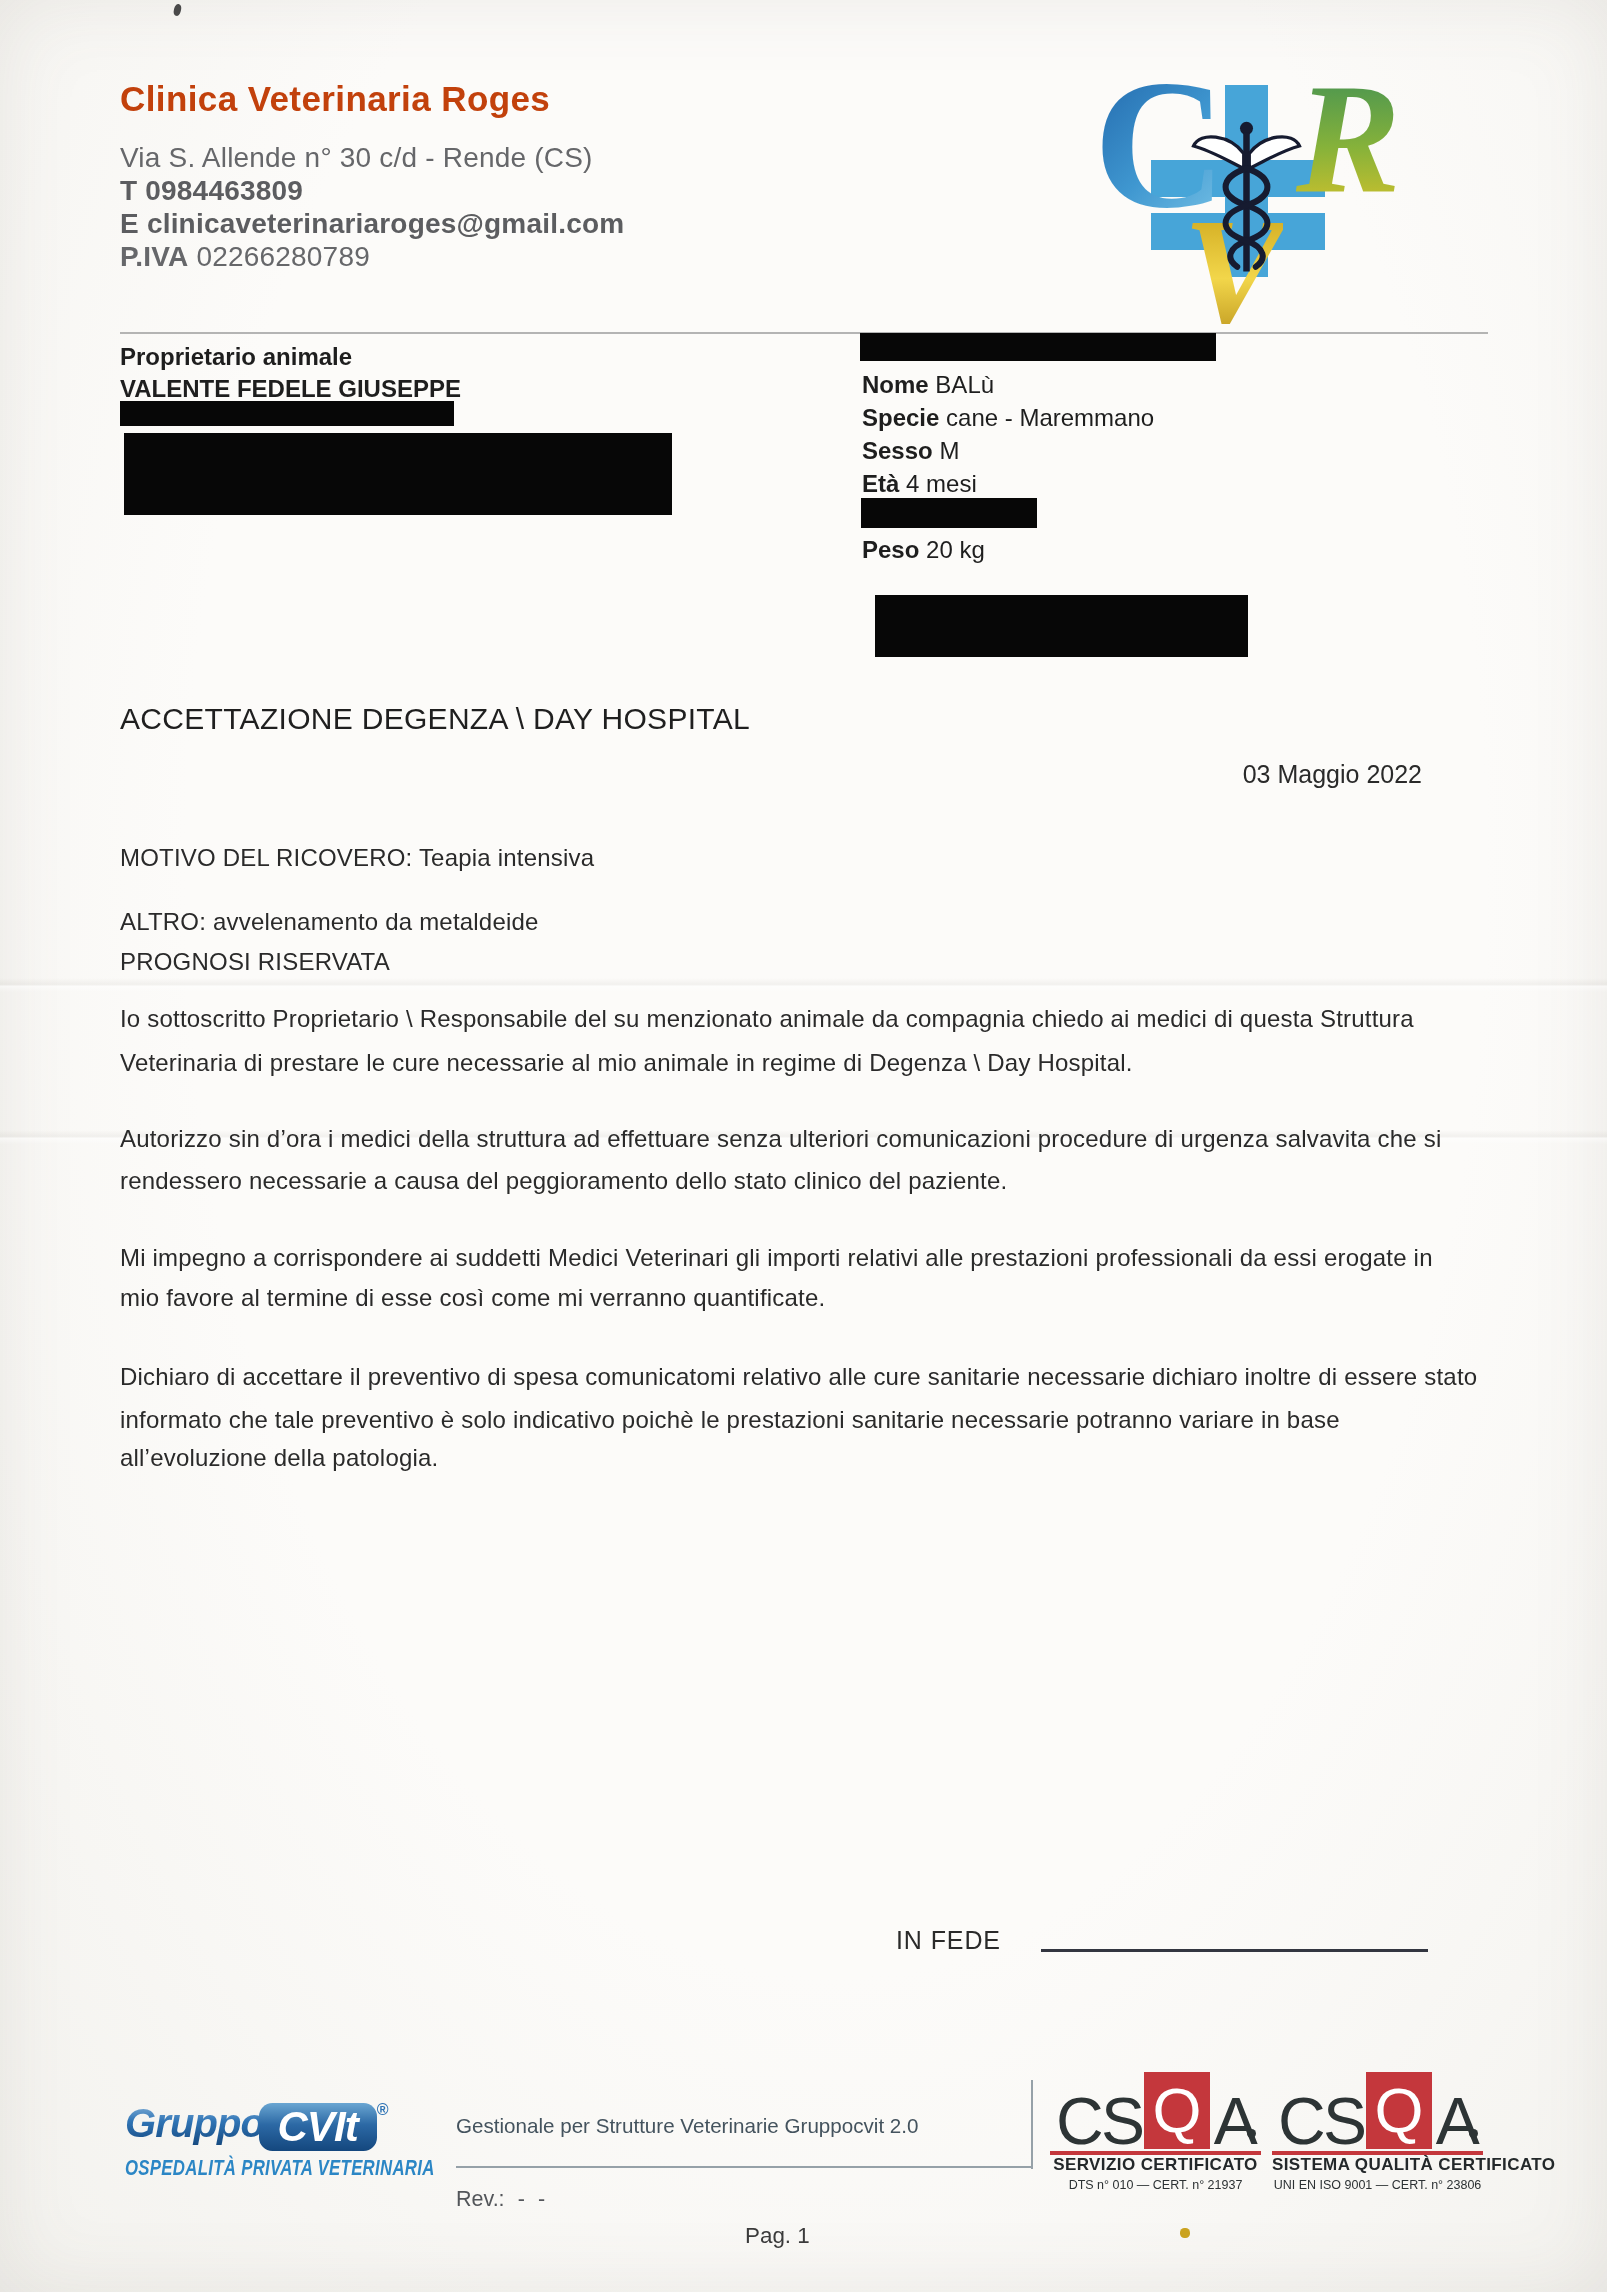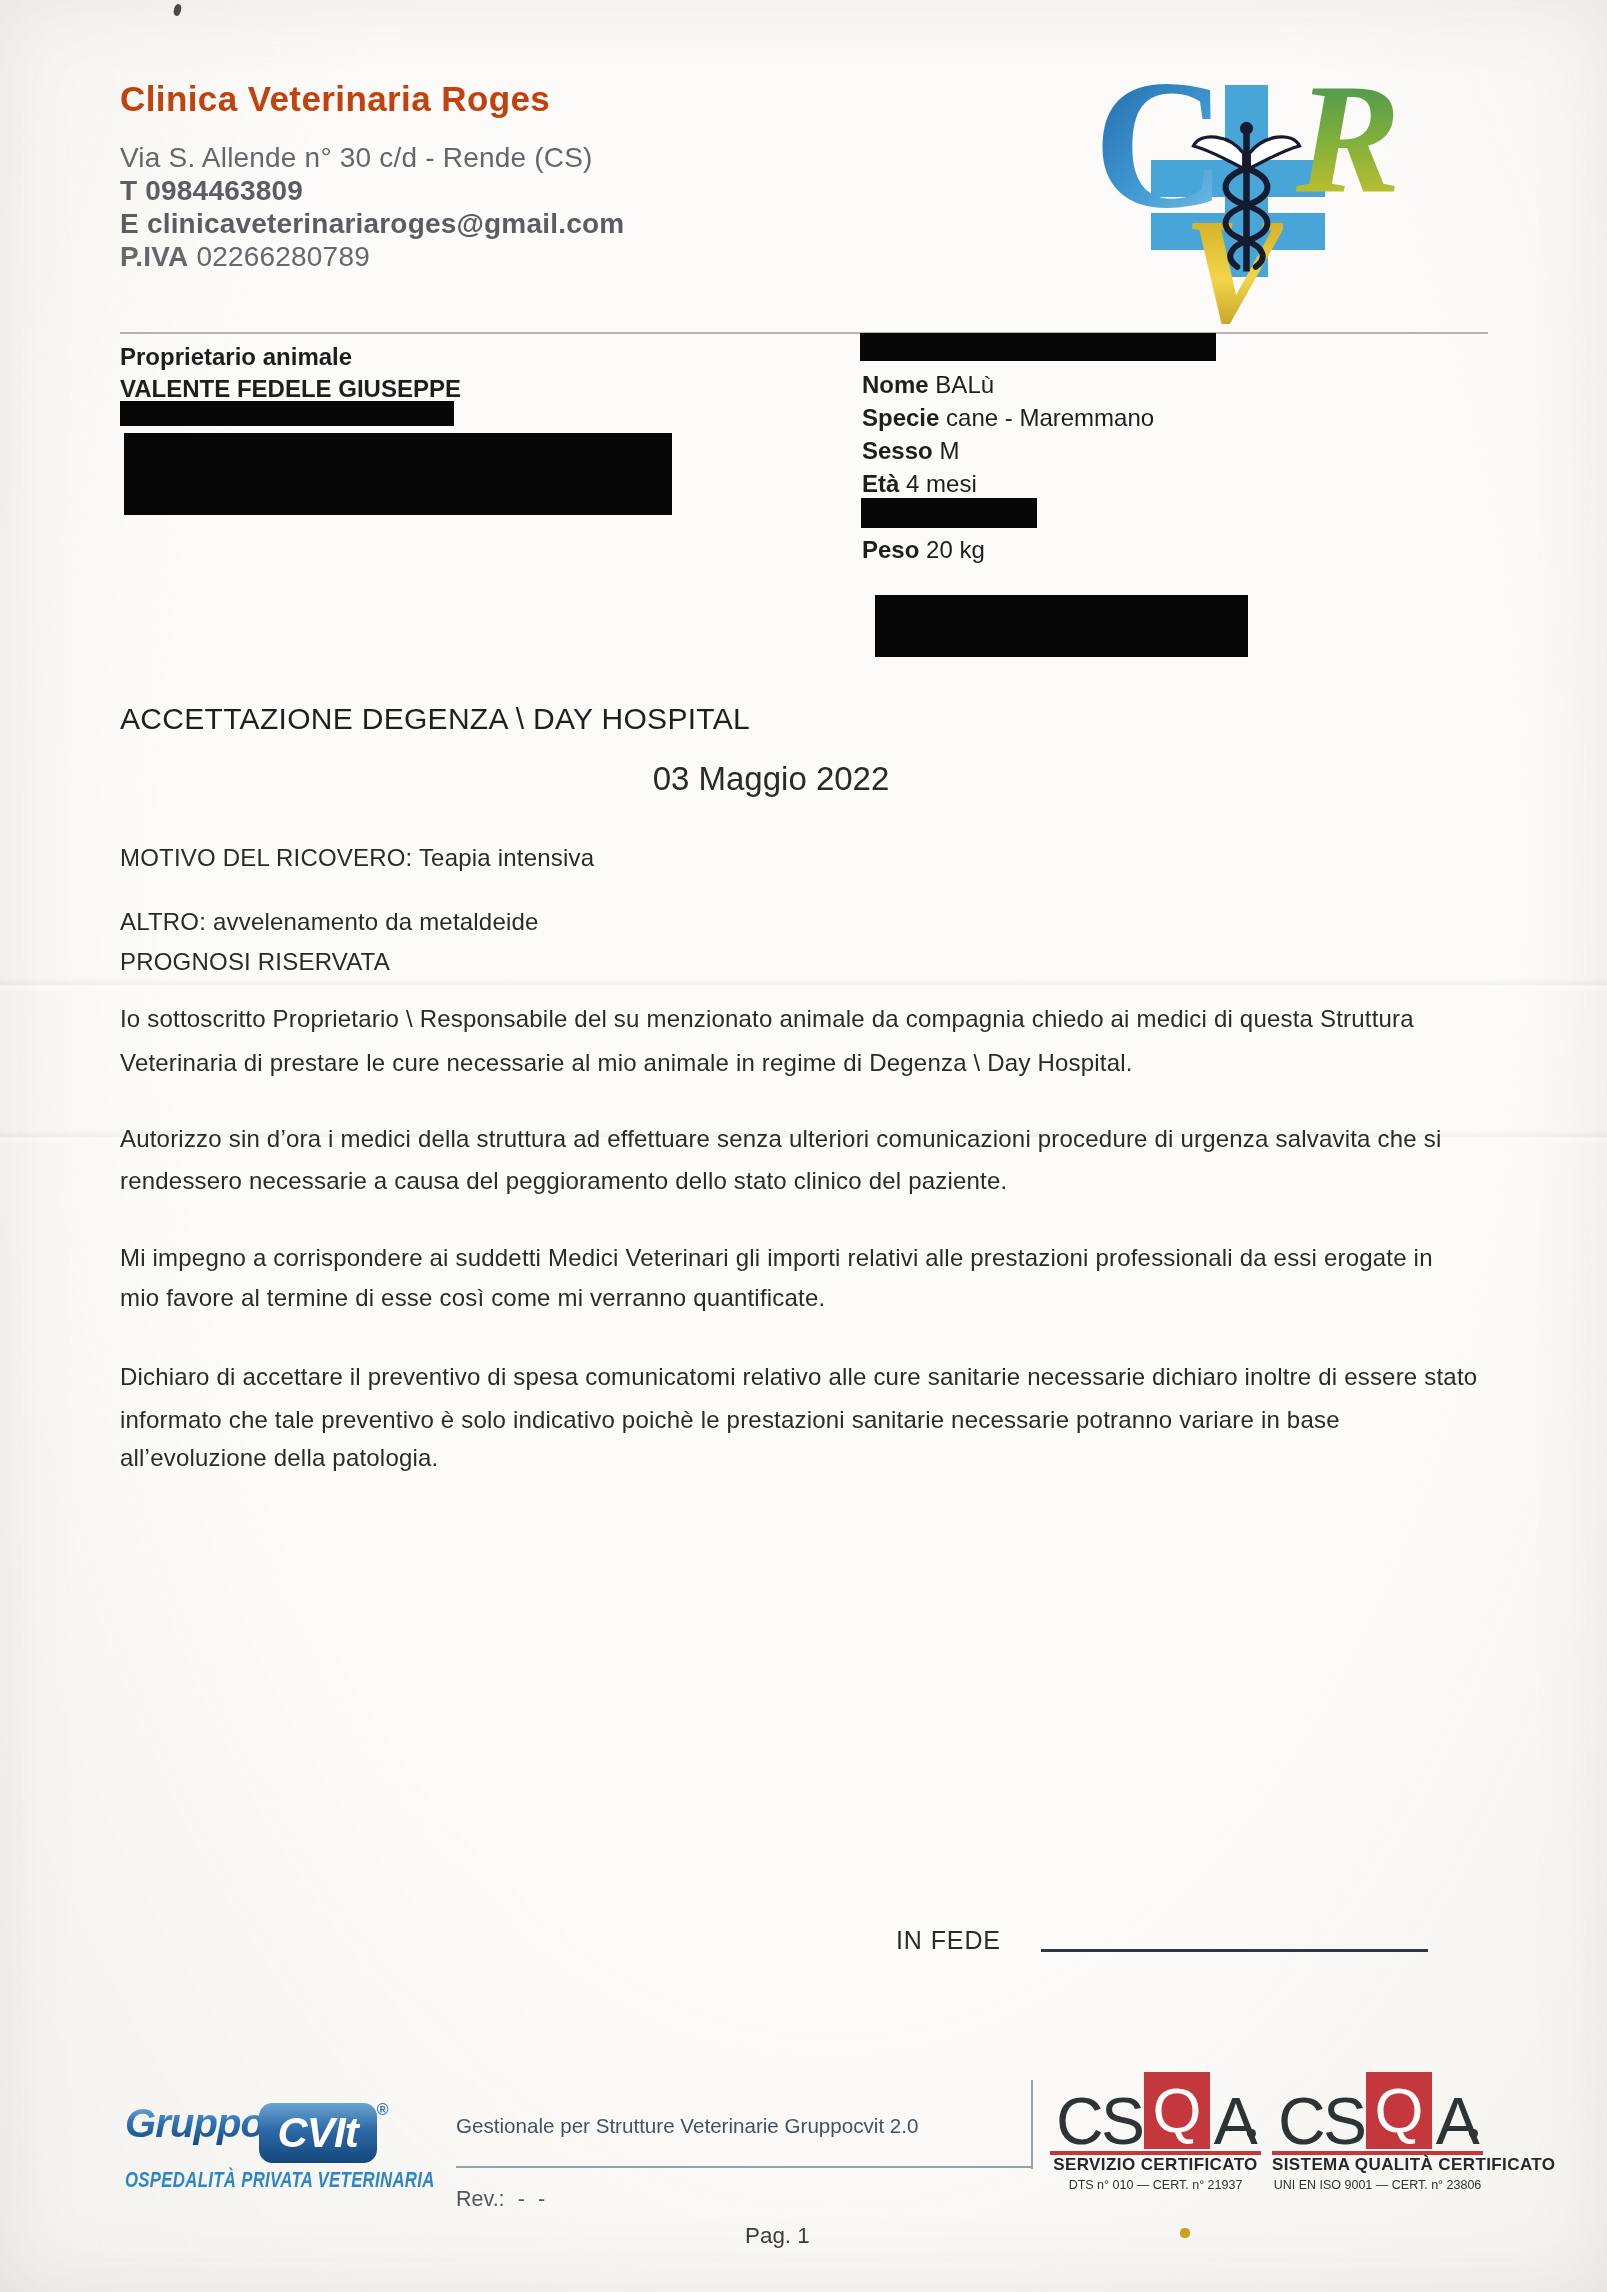--- a/index.html
+++ b/index.html
@@ -36,37 +36,37 @@
 
   
   .redact{position:absolute;background:#070707;}
 
   
   .doc{color:#2a2a2a;font-size:24px;letter-spacing:0.2px;}
   .info-line{font-size:24px;color:#1e1e1e;}
   .info-line .lab{font-weight:bold;}
 
   .main-title{font-size:30px;color:#1f1f1f;text-align:left;letter-spacing:0.3px;}
-  .date-line{font-size:33px;color:#2a2a2a;text-align:center;}
+  .date-line{font-size:25px;color:#2a2a2a;text-align:right;}
 
   
   .sig-line{height:2.7px;background:#333640;}
 
   
   .crease{left:0;width:1608px;height:14.3px;
     background:linear-gradient(180deg,rgba(0,0,0,0) 0%,rgba(110,104,92,0.07) 45%,rgba(255,255,255,0.5) 60%,rgba(0,0,0,0) 100%);}
   .speck{position:absolute;background:#4a4a4a;border-radius:45%;}
 
   
   .gruppo-word{font-size:40px;font-weight:bold;font-style:italic;color:#2f74b5;letter-spacing:-0.9px;}
   @supports (-webkit-background-clip: text){
     .gruppo-word{background:linear-gradient(180deg,#8fb9dd 0%,#2f74b5 45%,#16497f 100%);-webkit-background-clip:text;background-clip:text;color:transparent;}
   }
   .gruppo-badge{display:inline-flex;align-items:center;justify-content:center;
-    width:118px;height:60px;border-radius:13.4px;
+    width:118px;height:48px;border-radius:13.4px;
     background:linear-gradient(180deg,#6aa6d2 0%,#2c69a5 45%,#14477e 100%);
     color:#fff;font-size:42px;font-weight:bold;font-style:italic;letter-spacing:-0.9px;}
   .gruppo-reg{font-size:16px;color:#2f74b5;font-weight:bold;}
   .gruppo-tag{font-size:21.5px;font-weight:bold;font-style:italic;color:#2b86c5;
     transform:scaleX(.78);transform-origin:left;white-space:nowrap;letter-spacing:0.4px;}
 
   .foot-text{font-size:20.6px;color:#44535e;}
   .foot-rule{height:1.8px;background:#96a1a8;}
   .vline{width:1.8px;background:#96a1a8;}
   .rev-line{font-size:21.5px;color:#53565a;word-spacing:7.2px;}

